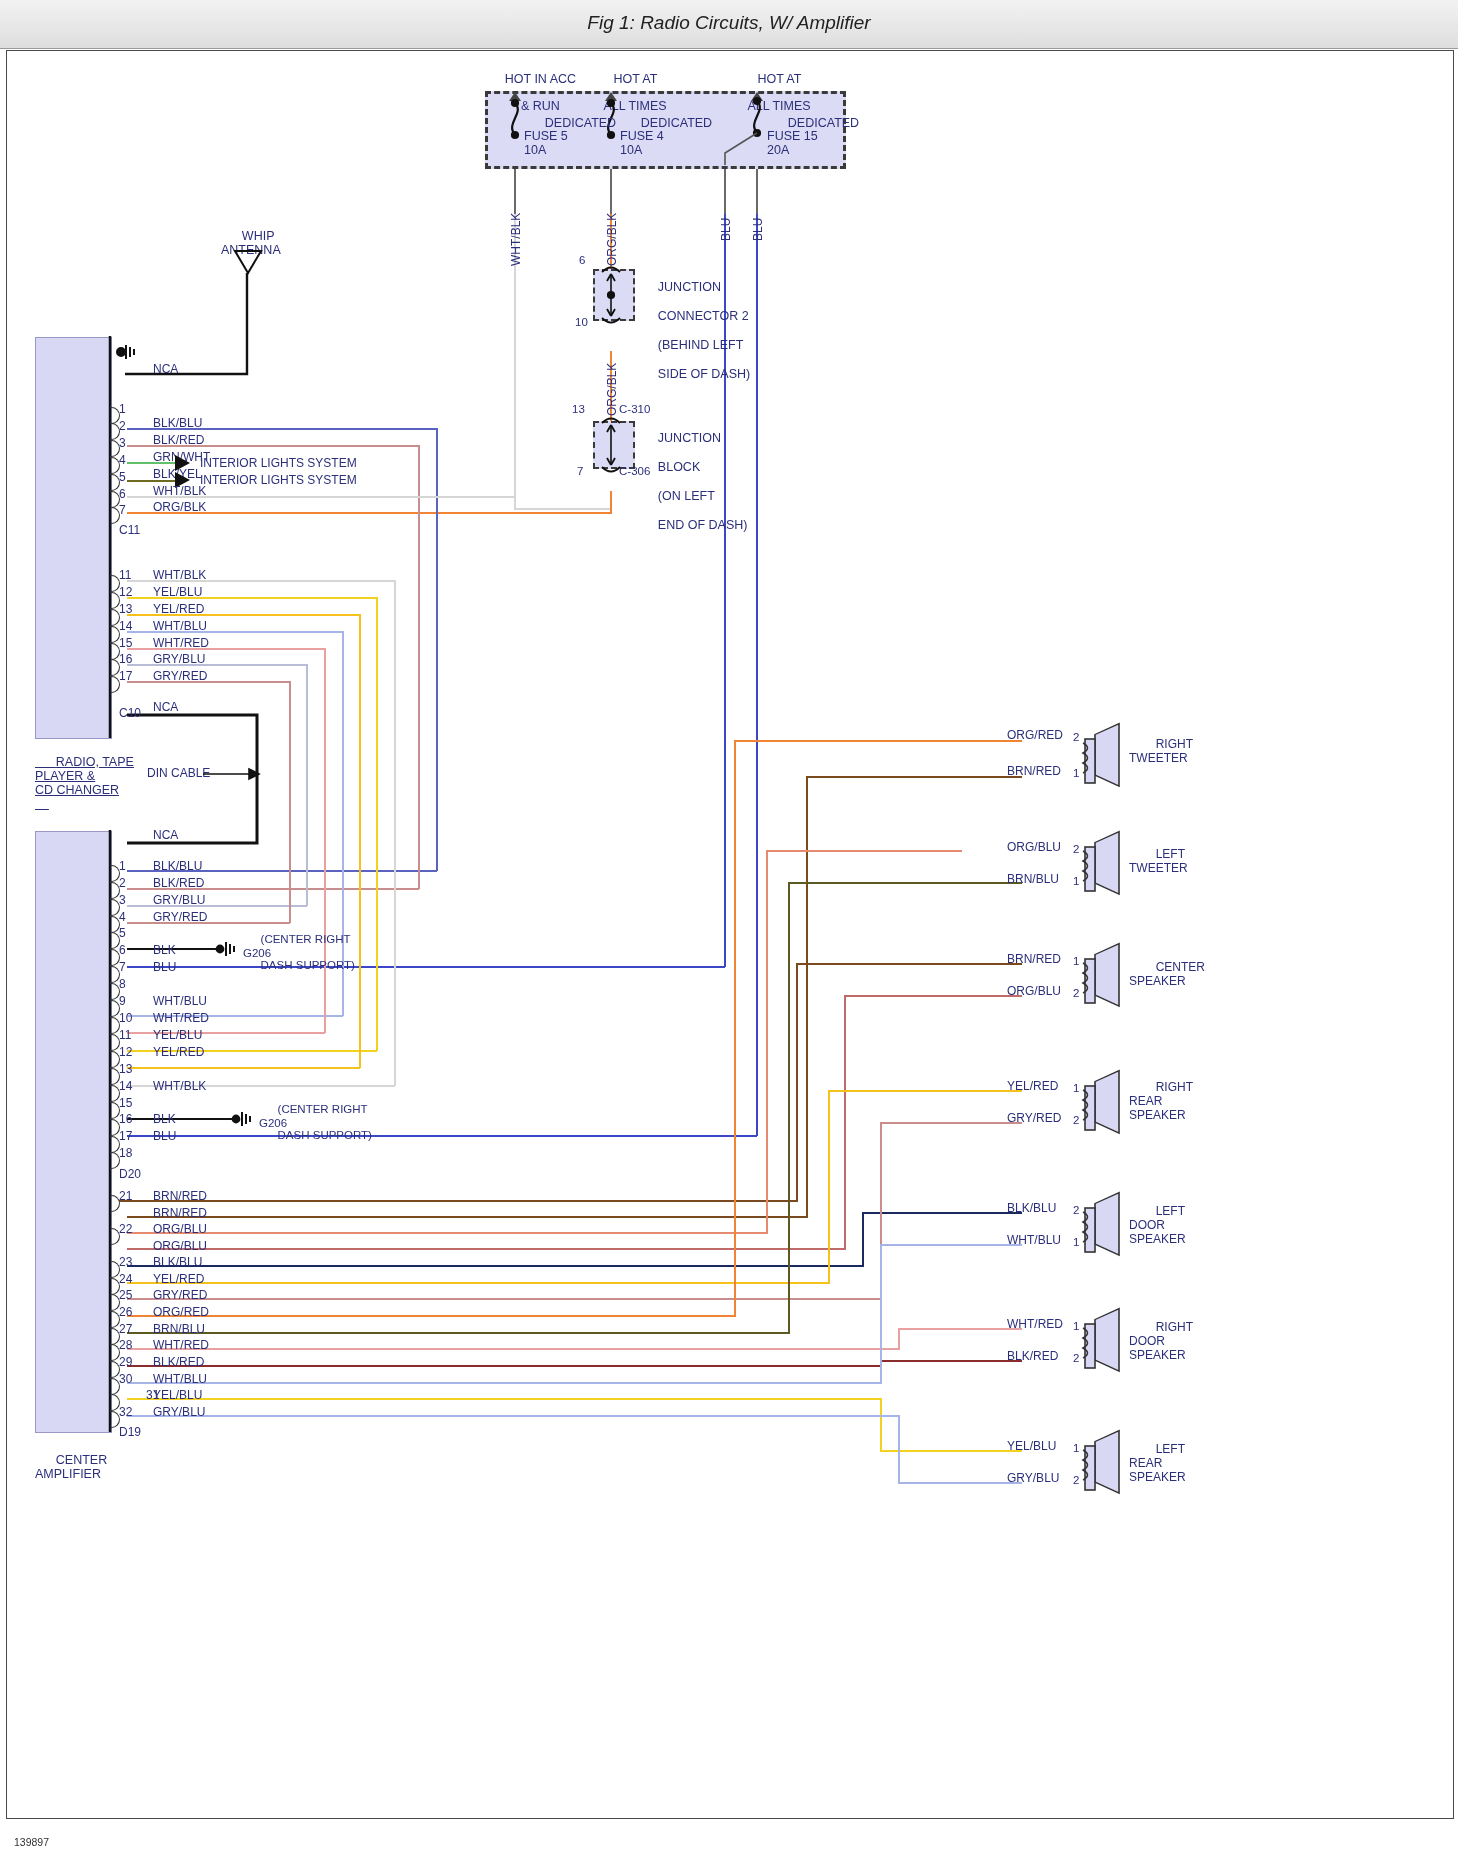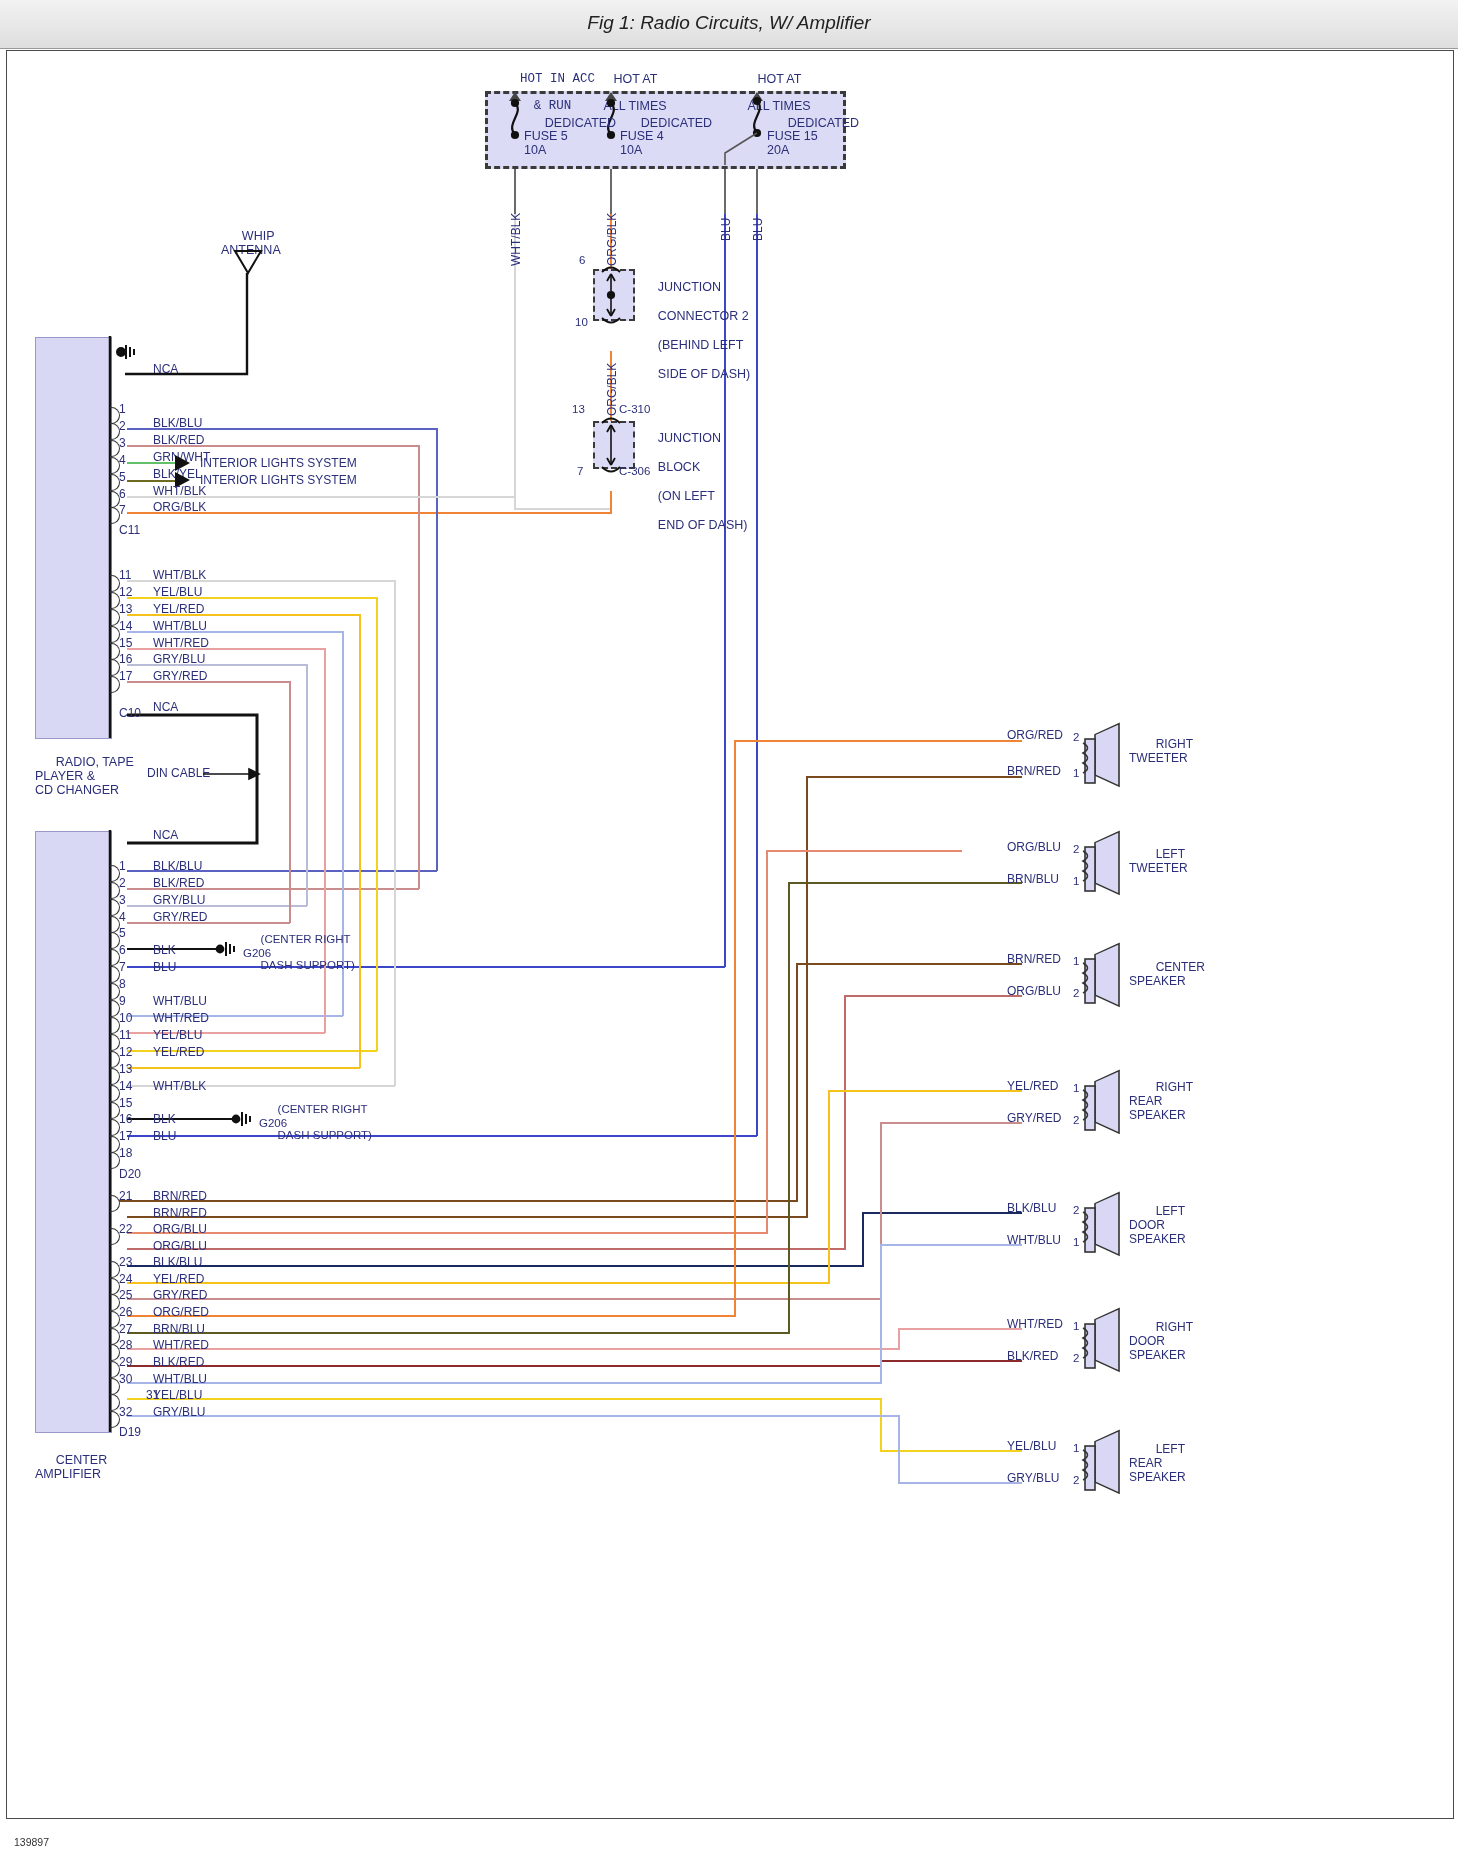--- a/index.html
+++ b/index.html
@@ -144,21 +144,21 @@
 
         <path d="M120 1348 L874 1348 L874 1400 L1015 1400" stroke="#f2d21e"></path>
 
         <path d="M120 1365 L892 1365 L892 1432 L1015 1432" stroke="#a7b4e8"></path>
 
       </g>
     </svg>
 
     <div class="dashbox" style="left:478px;top:40px;width:355px;height:72px;"></div>
 
-    <div class="tx" style="left:468px;top:8px;text-align:center;width:110px;font-family:Liberation Mono, monospace;">
+    <div class="tx" style="left:468px;top:8px;text-align:center;width:110px;">
       <span>HOT IN ACC</span><br>
       <span>&amp; RUN</span>
     </div>
     <div class="tx" style="left:563px;top:8px;text-align:center;width:110px;">
       <span>HOT AT</span><br>
       <span>ALL TIMES</span>
     </div>
     <div class="tx" style="left:707px;top:8px;text-align:center;width:110px;">
       <span>HOT AT</span><br>
       <span>ALL TIMES</span>
@@ -251,21 +251,21 @@
     </svg>
     <div class="tx s12" style="left:146px;top:312px;">NCA</div>
     <svg style="position:absolute;left:104px;top:290px;width:30px;height:22px;">
       <g stroke="#111" stroke-width="2" fill="#111">
         <circle cx="10" cy="11" r="4"></circle>
         <path d="M15 4 L15 18 M19 6 L19 16 M23 8 L23 14" fill="none"></path>
       </g>
     </svg>
 
     <div class="lilac" style="left:28px;top:286px;width:75px;height:400px;"></div>
-    <div class="tx" style="left:28px;top:690px;line-height:14px;">
+    <div class="tx" style="left:28px;top:690px;line-height:14px;text-decoration:underline;">
       <span>RADIO, TAPE</span><br><span>PLAYER &amp;</span><br><span>CD CHANGER</span>
     </div>
 
     <svg style="position:absolute;left:100px;top:285px;width:30px;height:402px;">
       <path d="M3 0 L3 402" stroke="#111" stroke-width="2.5" fill="none"></path>
     </svg>
 
     <div>
       <div class="pin" style="left:103px;top:356px;"></div>
       <div class="tx s12" style="left:112px;top:352px;">1</div>

